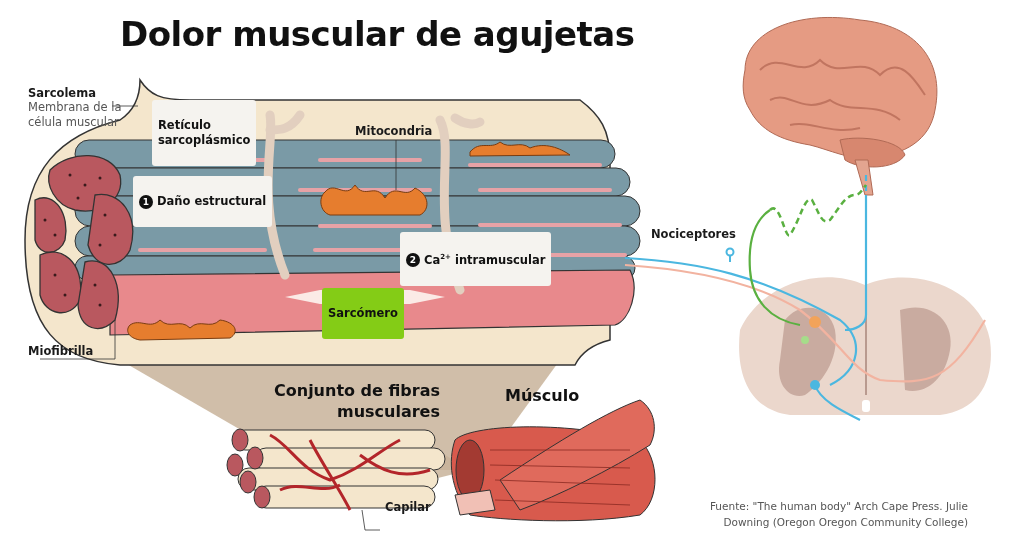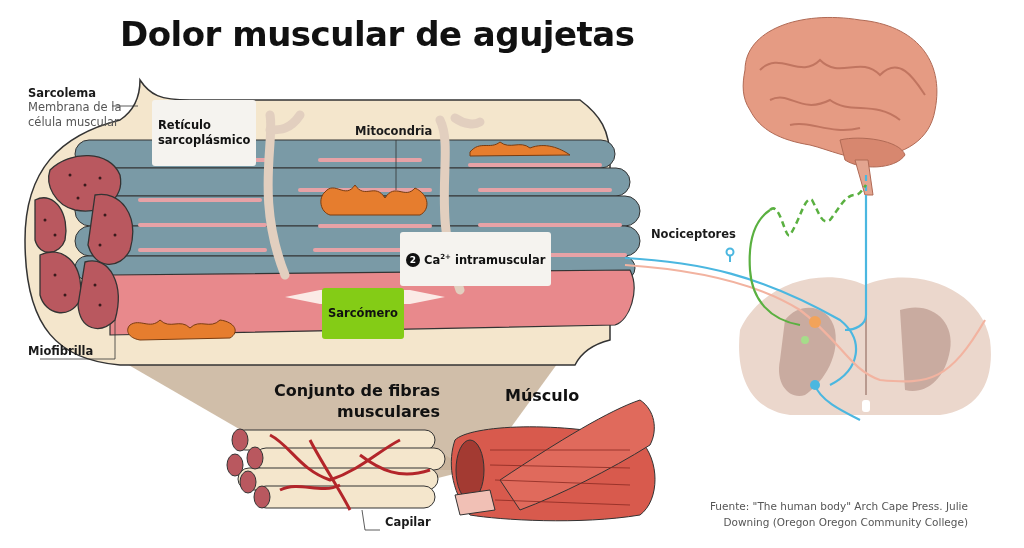--- a/index.html
+++ b/index.html
@@ -161,37 +161,40 @@
   <div class="sub" style="left:28px;top:100px">Membrana de la</div>
   <div class="sub" style="left:28px;top:115px">célula muscular</div>
 
   <div class="tag" style="left:152px;top:100px">
     <div>Retículo</div>
     <div>sarcoplásmico</div>
   </div>
 
   <div class="lbl" style="left:355px;top:124px">Mitocondria</div>
 
+  <div class="tag" style="left:133px;top:176px">
+    <span class="num">1</span><span>Daño estructural</span>
+  </div>
 
   <div class="tag" style="left:400px;top:232px">
     <span class="num">2</span><span>Ca</span><sup>2+</sup><span> intramuscular</span>
   </div>
 
   <div class="tag" style="left:322px;top:288px;background:#84cc16">Sarcómero</div>
 
   <div class="lbl" style="left:28px;top:344px">Miofibrilla</div>
 
   <div class="lbl" style="left:651px;top:227px">Nociceptores</div>
 
   <div class="big" style="left:240px;top:380px;width:200px">
     <div>Conjunto de fibras</div>
     <div>musculares</div>
   </div>
 
   <div class="big" style="left:505px;top:385px">Músculo</div>
 
-  <div class="lbl" style="left:385px;top:515px">Capilar</div>
+  <div class="lbl" style="left:385px;top:500px">Capilar</div>
 
   <div class="src">
     <div>Fuente: "The human body" Arch Cape Press. Julie</div>
     <div>Downing (Oregon Oregon Community College)</div>
   </div>
 </div>
 
 </body></html>

